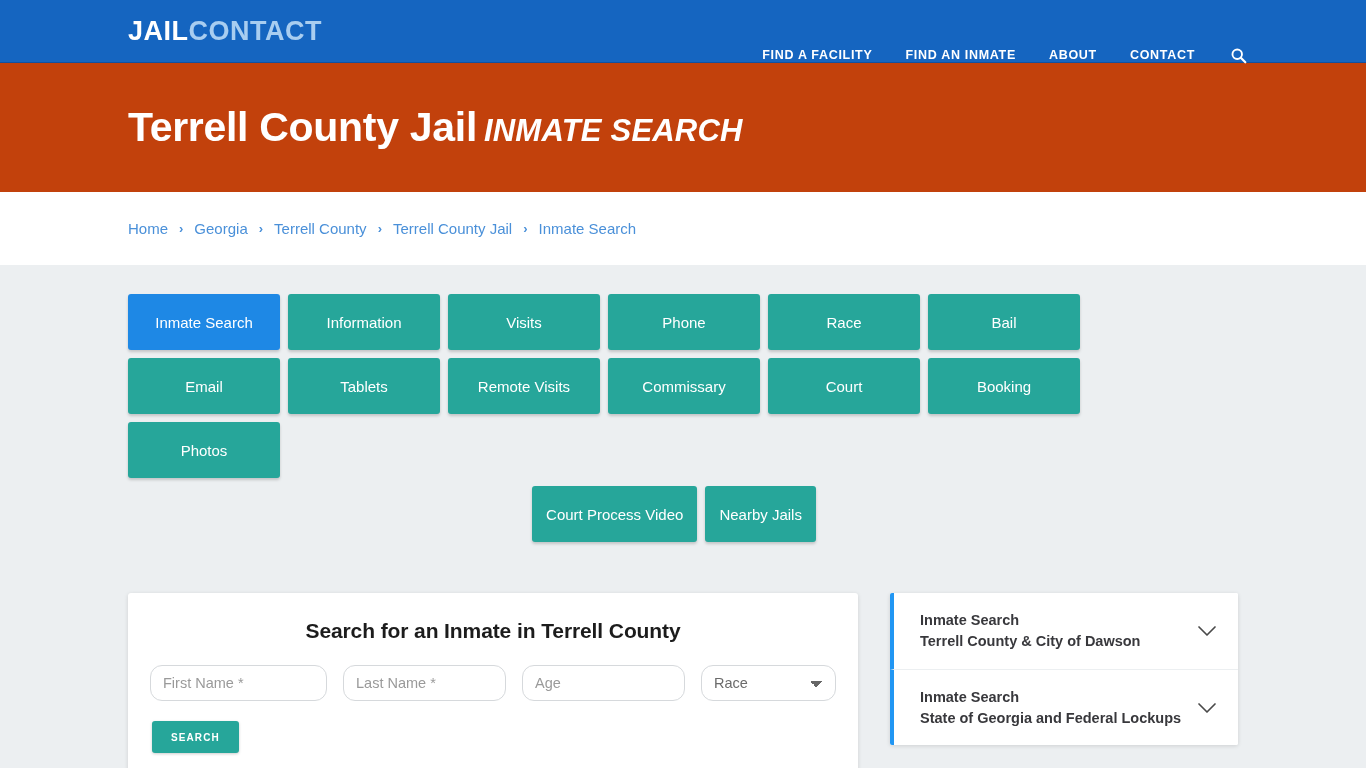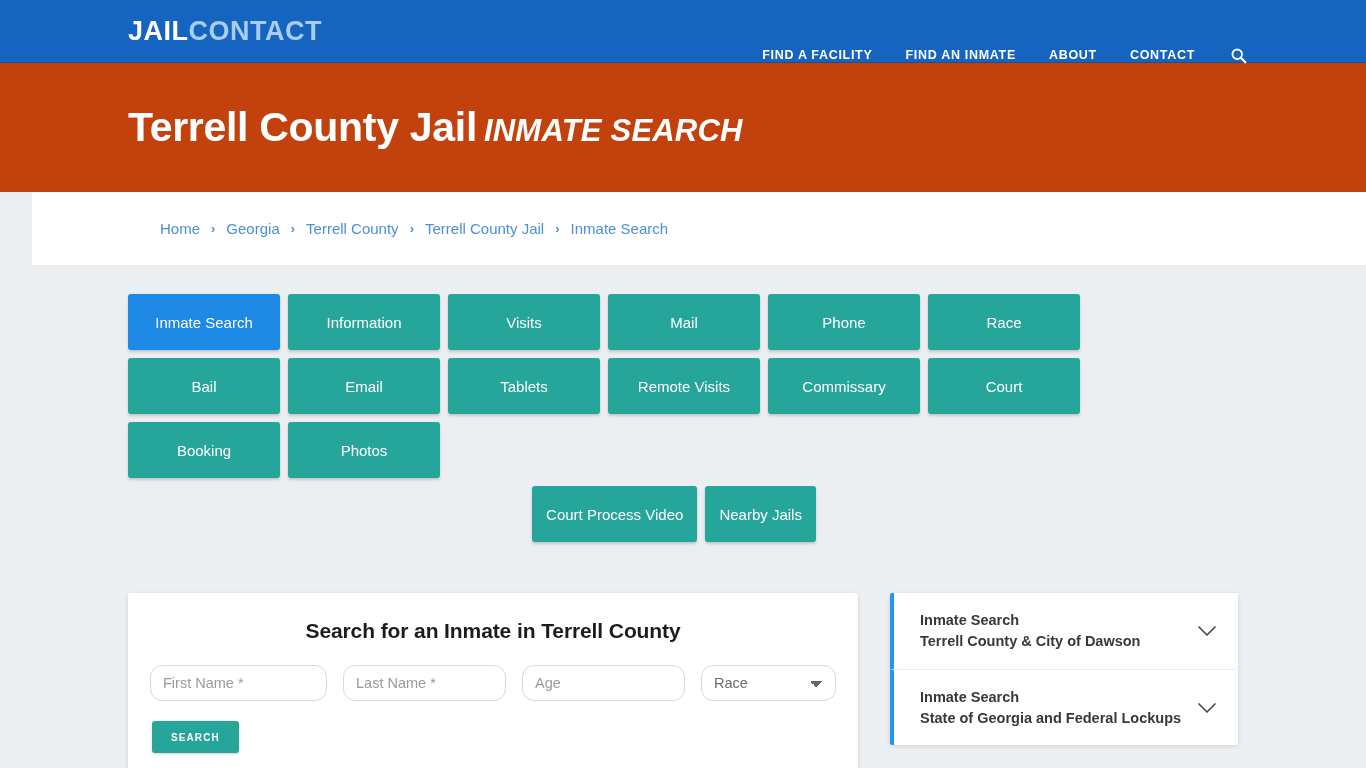--- a/index.html
+++ b/index.html
@@ -82,21 +82,20 @@
     letter-spacing: 0.2px;
     margin-left: 7px;
   }
 
   
   .breadcrumb-bar {
     height: 73px;
     background: #ffffff;
     display: flex;
     align-items: center;
-    margin-left: 32px;
   }
   .breadcrumb {
     margin-left: 128px;
     display: flex;
     align-items: center;
     font-size: 15px;
   }
   .crumb {
     color: #4a90d9;
     text-decoration: none;
@@ -303,21 +302,20 @@
   </nav>
 </div>
 
 <div class="content">
   <div class="container">
 
     <div class="tabs">
       <button class="tab active">Inmate Search</button>
       <button class="tab">Information</button>
       <button class="tab">Visits</button>
-      <button class="tab">Mail</button>
       <button class="tab">Phone</button>
       <button class="tab">Race</button>
       <button class="tab">Bail</button>
 
       <button class="tab">Email</button>
       <button class="tab">Tablets</button>
       <button class="tab">Remote Visits</button>
       <button class="tab">Commissary</button>
       <button class="tab">Court</button>
       <button class="tab">Booking</button>

